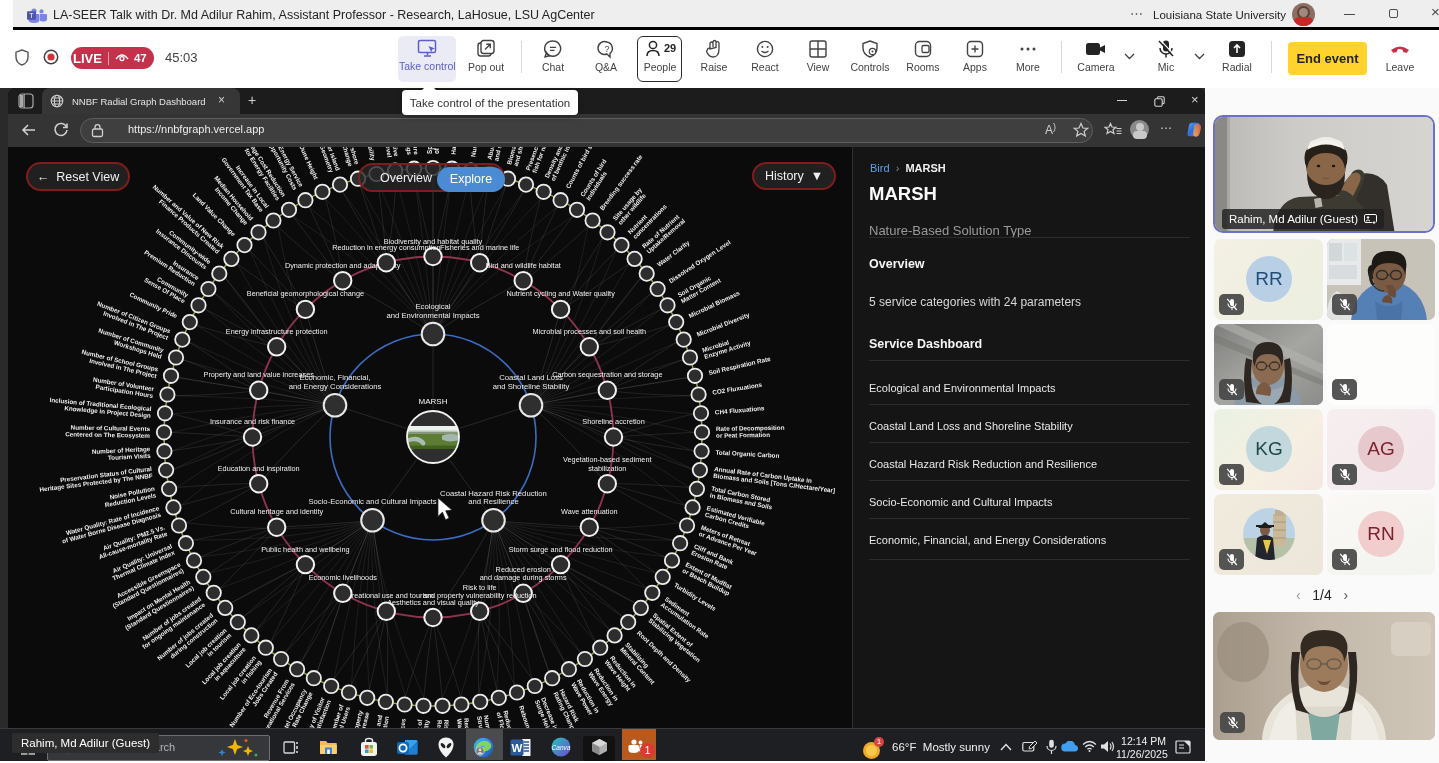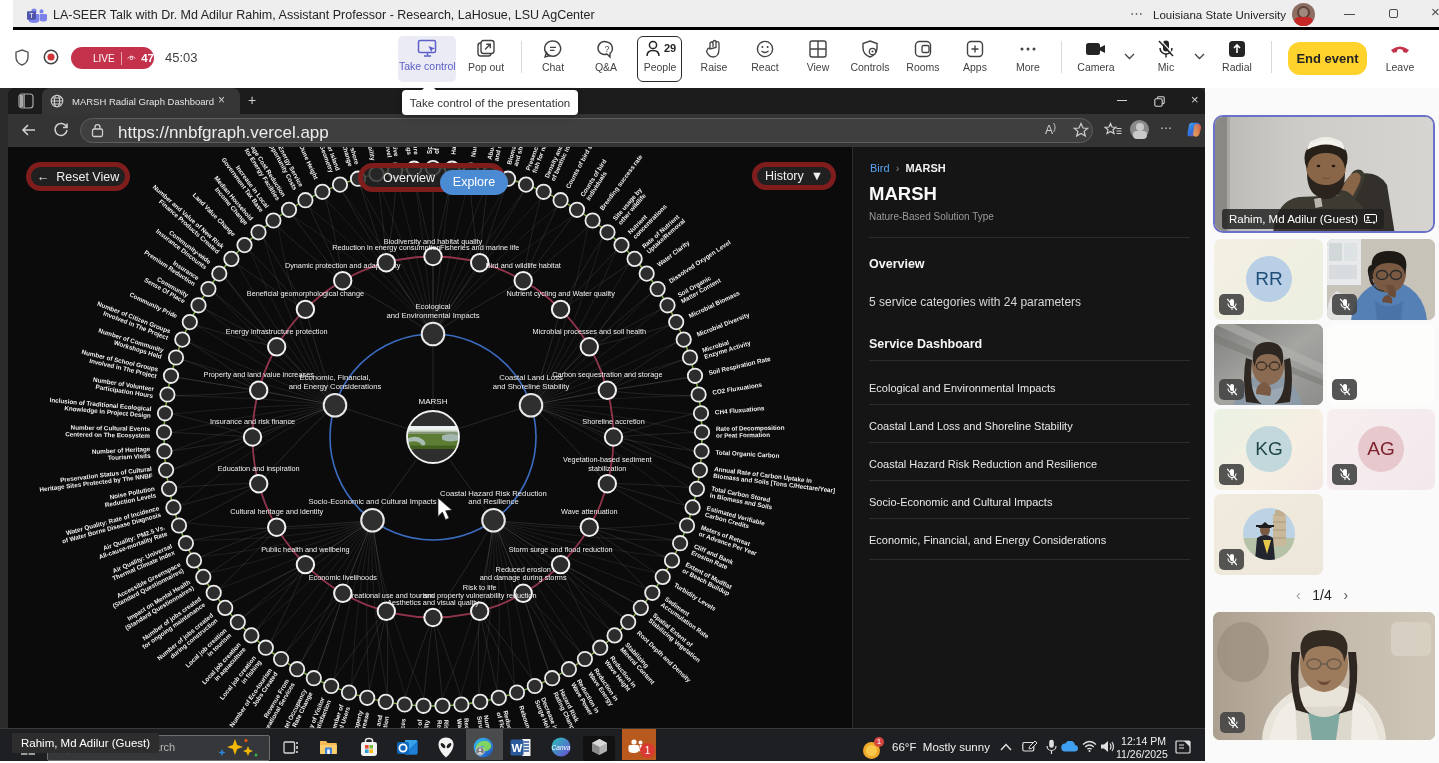--- a/index.html
+++ b/index.html
@@ -12,21 +12,21 @@
 .tbtn .lb{font-size:10.5px;margin-top:2px;color:#424242;white-space:nowrap}
 .sep{position:absolute;top:43px;width:1px;height:32px;background:#d9d9d9}
 #desktop{position:absolute;left:0;top:88px;width:1205px;height:673px;background:#2a2a2a}
 #browser{position:absolute;left:8px;top:0;width:1197px;height:640px;background:#0b0b0b;border-radius:8px 8px 0 0;overflow:hidden}
 #tabbar{position:absolute;left:0;top:0;width:1197px;height:26px;background:#1c1c1c}
 #addrbar{position:absolute;left:0;top:26px;width:1197px;height:33px;background:#343434}
 #content{position:absolute;left:0;top:59px;width:1197px;height:581px;background:#0b0b0b;overflow:hidden}
 #panel{position:absolute;left:844px;top:0;width:353px;height:585px;background:#151515;border-left:1px solid #2e2e2e}
 #taskbar{position:absolute;left:0;top:640px;width:1205px;height:33px;background:#1e1f23;border-top:1px solid #3a3a3a}
 #rail{position:absolute;left:1205px;top:88px;width:234px;height:675px;background:#fafafa}
-.pill{position:absolute;border-radius:15px;background:rgba(38,38,38,.8);border:5px solid #7f1d1d;color:#f0f0f0;font-size:12.5px;display:flex;align-items:center;justify-content:center}
+.pill{position:absolute;border-radius:15px;background:rgba(38,38,38,.8);border:2px solid #7f1d1d;color:#f0f0f0;font-size:12.5px;display:flex;align-items:center;justify-content:center}
 .micbadge{position:absolute;width:25px;height:21px;background:rgba(70,70,70,.92);border-radius:5px;display:flex;align-items:center;justify-content:center}
 .tile{position:absolute;border-radius:7px;overflow:hidden}
 .avt{position:absolute;border-radius:50%;display:flex;align-items:center;justify-content:center;font-weight:normal;font-size:19px}
 .hr{position:absolute;left:16px;width:321px;height:1px;background:#2c2c2c}
 </style>
 </head>
 <body>
 
 <div id="titlebar">
   <svg class="abs" style="left:13px;top:8px" width="22" height="15" viewBox="0 0 22 15">
@@ -52,21 +52,21 @@
 
 <div id="toolbar">
   <svg class="abs" style="left:15px;top:19px" width="14" height="17" viewBox="0 0 14 17">
       <path d="M7 1 L13 3.2 V8 c0 4.4 -2.6 6.8 -6 8 c-3.4 -1.2 -6 -3.6 -6 -8 V3.2 Z" fill="none" stroke="#565656" stroke-width="1.4"></path>
     </svg>
   <svg class="abs" style="left:43px;top:19px" width="16" height="16" viewBox="0 0 16 16">
       <circle cx="8" cy="8" r="6.7" fill="none" stroke="#424242" stroke-width="1.5"></circle>
       <circle cx="8" cy="8" r="3.6" fill="#d13438"></circle>
     </svg>
   <div class="abs" style="left:71px;top:17px;width:83px;height:22px;background:#c4314b;border-radius:11px;color:#fff;display:flex;align-items:center">
-    <span style="font-size:10px;font-weight:normal;margin-left:22px">LIVE</span>
+    <span style="font-size:13px;font-weight:bold;margin-left:2px">LIVE</span>
     <span style="width:1px;height:13px;background:rgba(255,255,255,.55);margin:0 6px"></span>
     <svg width="14" height="10" viewBox="0 0 14 10">
         <path d="M1 6 Q7 -2 13 6" fill="none" stroke="#fff" stroke-width="1.3"></path>
         <circle cx="7" cy="5.6" r="2" fill="none" stroke="#fff" stroke-width="1.3"></circle>
       </svg>
     <span style="font-size:11.5px;font-weight:bold;margin-left:5px">47</span>
   </div>
   <div class="abs" style="left:165px;top:20px;font-size:13px;color:#424242">45:03</div>
 
   <div class="abs" style="left:398px;top:6px;width:58px;height:46px;background:#ebebf6;border-radius:5px"></div>
@@ -188,21 +188,21 @@
       <path d="M1 1 L5.5 5.5 L10 1" fill="none" stroke="#424242" stroke-width="1.3"></path>
     </svg>
   <div class="tbtn" style="left:1209px">
     <svg width="20" height="20" viewBox="0 0 20 20">
         <rect x="2" y="2" width="16" height="16" rx="3.5" fill="#242424"></rect>
         <path d="M10 14 V6.4 M7 9 l3 -3 3 3" fill="none" stroke="#fff" stroke-width="1.6"></path>
       </svg>
     <div class="lb">Radial</div>
   </div>
   <div class="sep" style="left:1271px;top:11px"></div>
-  <div class="abs" style="left:1288px;top:12px;width:79px;height:33px;background:#ffd32b;border-radius:12px;display:flex;align-items:center;justify-content:center;font-size:13px;font-weight:bold;color:#242424">End event</div>
+  <div class="abs" style="left:1288px;top:12px;width:79px;height:33px;background:#ffd32b;border-radius:4px;display:flex;align-items:center;justify-content:center;font-size:13px;font-weight:bold;color:#242424">End event</div>
   <div class="tbtn" style="left:1372px">
     <svg width="24" height="20" viewBox="0 0 24 20">
         <path d="M3 11 q9 -7 18 0 l-2.5 3 q-2 -0.8 -3 -0.6 l-1 -2.6 q-4.5 -1.6 -5 0 l-1 2.6 q-2.2 -0.4 -3 0.6 Z" fill="#c4314b"></path>
       </svg>
     <div class="lb">Leave</div>
   </div>
 </div>
 
 <div id="desktop">
   <div id="browser">
@@ -211,21 +211,21 @@
           <rect x="1" y="1" width="14" height="14" rx="3" fill="none" stroke="#a8a8a8" stroke-width="1.2"></rect>
           <path d="M6.2 1 v14" stroke="#a8a8a8" stroke-width="1.1"></path>
           <rect x="2" y="2" width="3.4" height="12" fill="#a8a8a8"></rect>
         </svg>
       <div class="abs" style="left:34px;top:0;width:198px;height:26px;background:#363636;border-radius:8px 8px 0 0"></div>
       <svg class="abs" style="left:42px;top:6px" width="14" height="14" viewBox="0 0 14 14">
           <circle cx="7" cy="7" r="5.8" fill="none" stroke="#cfcfcf" stroke-width="1.1"></circle>
           <ellipse cx="7" cy="7" rx="2.6" ry="5.8" fill="none" stroke="#cfcfcf" stroke-width="1.1"></ellipse>
           <path d="M1.2 7 h11.6 M2.2 4 h9.6 M2.2 10 h9.6" stroke="#cfcfcf" stroke-width="1.1" fill="none"></path>
         </svg>
-      <div class="abs" style="left:64px;top:8px;font-size:9.5px;color:#e4e4e4">MARSH Radial Graph Dashboard</div>
+      <div class="abs" style="left:64px;top:8px;font-size:9.5px;color:#e4e4e4">NNBF Radial Graph Dashboard</div>
       <div class="abs" style="left:210px;top:5px;font-size:12px;color:#cfcfcf">×</div>
       <div class="abs" style="left:240px;top:4px;font-size:14px;color:#cfcfcf;font-weight:300">+</div>
       <div class="abs" style="left:1109px;top:12px;width:10px;height:1.2px;background:#d4d4d4"></div>
       <svg class="abs" style="left:1146px;top:8px" width="11" height="11" viewBox="0 0 11 11">
           <rect x="0.8" y="2.8" width="7.4" height="7.4" rx="1.4" fill="#1c1c1c" stroke="#d4d4d4" stroke-width="1.1"></rect>
           <path d="M3.4 2.6 V1.8 q0 -1 1 -1 h4.8 q1 0 1 1 v4.8 q0 1 -1 1 h-0.8" fill="none" stroke="#d4d4d4" stroke-width="1.1"></path>
         </svg>
       <div class="abs" style="left:1183px;top:4px;font-size:13px;color:#d4d4d4">×</div>
     </div>
     <div id="addrbar">
@@ -234,21 +234,21 @@
         </svg>
       <svg class="abs" style="left:45px;top:8px" width="16" height="16" viewBox="0 0 16 16">
           <path d="M13.5 5 A6 6 0 1 0 14 8" fill="none" stroke="#d0d0d0" stroke-width="1.6"></path>
           <path d="M14 1.5 V5.5 H10" fill="none" stroke="#d0d0d0" stroke-width="1.6"></path>
         </svg>
       <div class="abs" style="left:72px;top:4px;width:1013px;height:25px;background:#3f3f3f;border:1px solid #5e5e5e;border-radius:13px"></div>
       <svg class="abs" style="left:83px;top:9px" width="13" height="15" viewBox="0 0 13 15">
           <rect x="1.5" y="6" width="10" height="7.5" rx="1.5" fill="none" stroke="#d0d0d0" stroke-width="1.3"></rect>
           <path d="M4 6 V4.2 a2.5 2.5 0 0 1 5 0 V6" fill="none" stroke="#d0d0d0" stroke-width="1.3"></path>
         </svg>
-      <div class="abs" style="left:110px;top:9px;font-size:17px;color:#ececec">https://nnbfgraph.vercel.app</div>
+      <div class="abs" style="left:120px;top:9px;font-size:11px;color:#ececec">https://nnbfgraph.vercel.app</div>
       <div class="abs" style="left:1037px;top:8px;font-size:12px;color:#cfcfcf">A<span style="font-size:9px;vertical-align:4px">)</span></div>
       <svg class="abs" style="left:1065px;top:8px" width="16" height="16" viewBox="0 0 16 16">
           <path d="M8 1.5 L10 6 L14.8 6.3 L11.1 9.4 L12.3 14 L8 11.4 L3.7 14 L4.9 9.4 L1.2 6.3 L6 6 Z" fill="none" stroke="#cfcfcf" stroke-width="1.2"></path>
         </svg>
       <svg class="abs" style="left:1096px;top:8px" width="18" height="16" viewBox="0 0 18 16">
           <path d="M6.5 1.5 L8 5 L12 5.3 L9 7.8 L10 11.6 L6.5 9.5 L3 11.6 L4 7.8 L1 5.3 L5 5 Z" fill="none" stroke="#cfcfcf" stroke-width="1.2"></path>
           <path d="M12.5 6.5 h5 M12.5 9 h5 M12.5 11.5 h5" stroke="#cfcfcf" stroke-width="1.2"></path>
         </svg>
       <div class="abs" style="left:1122px;top:6px;width:19px;height:19px;border-radius:50%;background:#8a8a8a">
         <div class="abs" style="left:5.5px;top:3px;width:8px;height:8px;border-radius:50%;background:#c9c9c9"></div>
@@ -744,21 +744,21 @@
       <div class="pill" style="left:18px;top:15px;width:104px;height:29px">←&nbsp; Reset View</div>
       <div class="pill" style="left:350px;top:16px;width:147px;height:29px;justify-content:flex-start">
         <span style="margin-left:20px">Overview</span>
         <div class="abs" style="left:77px;top:1.5px;width:68px;height:25px;background:#4a8bd4;border-radius:13px;display:flex;align-items:center;justify-content:center;color:#fff">Explore</div>
       </div>
       <div class="pill" style="left:744px;top:15px;width:84px;height:28px">History&nbsp; ▼</div>
 
       <div id="panel">
         <div class="abs" style="left:17px;top:15px;font-size:11px"><span style="color:#5aa2f0">Bird</span><span style="color:#8a8a8a">&nbsp; › &nbsp;</span><span style="color:#f0f0f0;font-weight:bold">MARSH</span></div>
         <div class="abs" style="left:16px;top:36px;font-size:18.5px;font-weight:bold;color:#fafafa">MARSH</div>
-        <div class="abs" style="left:16px;top:64px;font-size:10px;color:#9a9a9a">Nature-Based Solution Type</div>
+        <div class="abs" style="left:16px;top:76px;font-size:13px;color:#9a9a9a">Nature-Based Solution Type</div>
         <div class="hr" style="top:90px"></div>
         <div class="abs" style="left:16px;top:110px;font-size:12.5px;font-weight:bold;color:#f5f5f5">Overview</div>
         <div class="abs" style="left:16px;top:148px;font-size:12px;color:#d8d8d8">5 service categories with 24 parameters</div>
         <div class="abs" style="left:16px;top:190px;font-size:12.5px;font-weight:bold;color:#f5f5f5">Service Dashboard</div>
         <div class="hr" style="top:213px"></div>
         <div class="abs" style="left:16px;top:235px;font-size:11px;color:#e8e8e8">Ecological and Environmental Impacts</div>
         <div class="hr" style="top:257px"></div>
         <div class="abs" style="left:16px;top:273px;font-size:11px;color:#e8e8e8">Coastal Land Loss and Shoreline Stability</div>
         <div class="hr" style="top:295px"></div>
         <div class="abs" style="left:16px;top:311px;font-size:11px;color:#e8e8e8">Coastal Hazard Risk Reduction and Resilience</div>
@@ -1081,20 +1081,31 @@
   </svg>
   <div class="micbadge" style="left:5px;top:55px">
         <svg width="12" height="13" viewBox="0 0 12 13">
           <rect x="4" y="1" width="4" height="7" rx="2" fill="#fff"></rect>
           <path d="M2 5.5 a4 4 0 0 0 8 0" fill="none" stroke="#fff" stroke-width="1.1"></path>
           <path d="M6 9.5 v2.5" stroke="#fff" stroke-width="1.1"></path>
           <path d="M1.2 0.8 L10.8 12" stroke="#fff" stroke-width="1.2"></path>
         </svg>
       </div>
 </div>
+<div class="tile" style="left:122px;top:406px;width:108px;height:81px;background:linear-gradient(160deg,#fbf8f6,#f2f4ee)">
+  <div class="avt" style="left:31px;top:17px;width:46px;height:46px;background:#f1cdce;color:#7b222e">RN</div>
+  <div class="micbadge" style="left:5px;top:55px">
+        <svg width="12" height="13" viewBox="0 0 12 13">
+          <rect x="4" y="1" width="4" height="7" rx="2" fill="#fff"></rect>
+          <path d="M2 5.5 a4 4 0 0 0 8 0" fill="none" stroke="#fff" stroke-width="1.1"></path>
+          <path d="M6 9.5 v2.5" stroke="#fff" stroke-width="1.1"></path>
+          <path d="M1.2 0.8 L10.8 12" stroke="#fff" stroke-width="1.2"></path>
+        </svg>
+      </div>
+</div>
 
   <div class="abs" style="left:0;top:499px;width:234px;text-align:center;font-size:14px;color:#242424"><span style="color:#9a9a9a">‹</span>&nbsp;&nbsp; 1/4 &nbsp;&nbsp;<span style="color:#555">›</span></div>
 
   <div class="tile" style="left:8px;top:524px;width:222px;height:128px;background:#bdb2a4">
     <svg width="222" height="128" viewBox="0 0 222 128">
       <defs>
           <linearGradient id="bwbg" x1="0" y1="0" x2="1" y2="0">
             <stop offset="0" stop-color="#ab9f90"></stop>
             <stop offset=".5" stop-color="#c4b9aa"></stop>
             <stop offset="1" stop-color="#cfc6b8"></stop>

